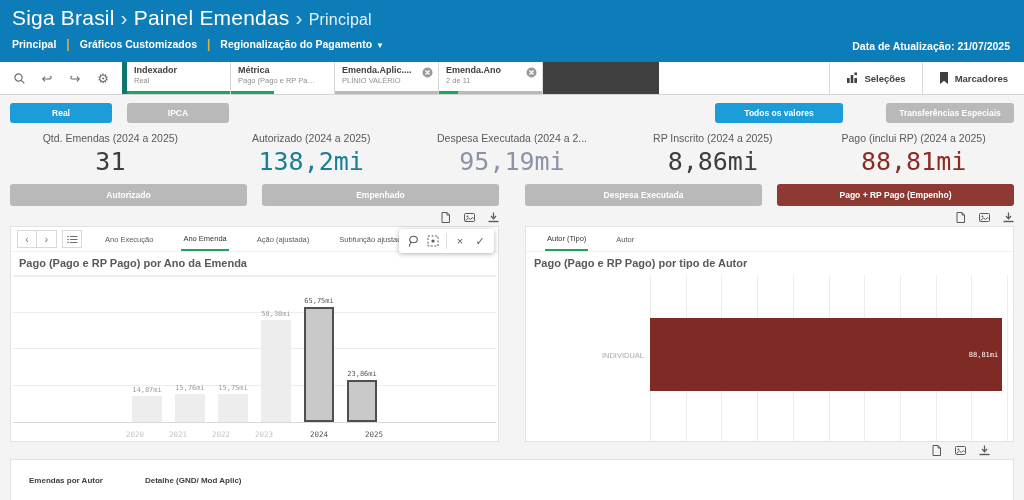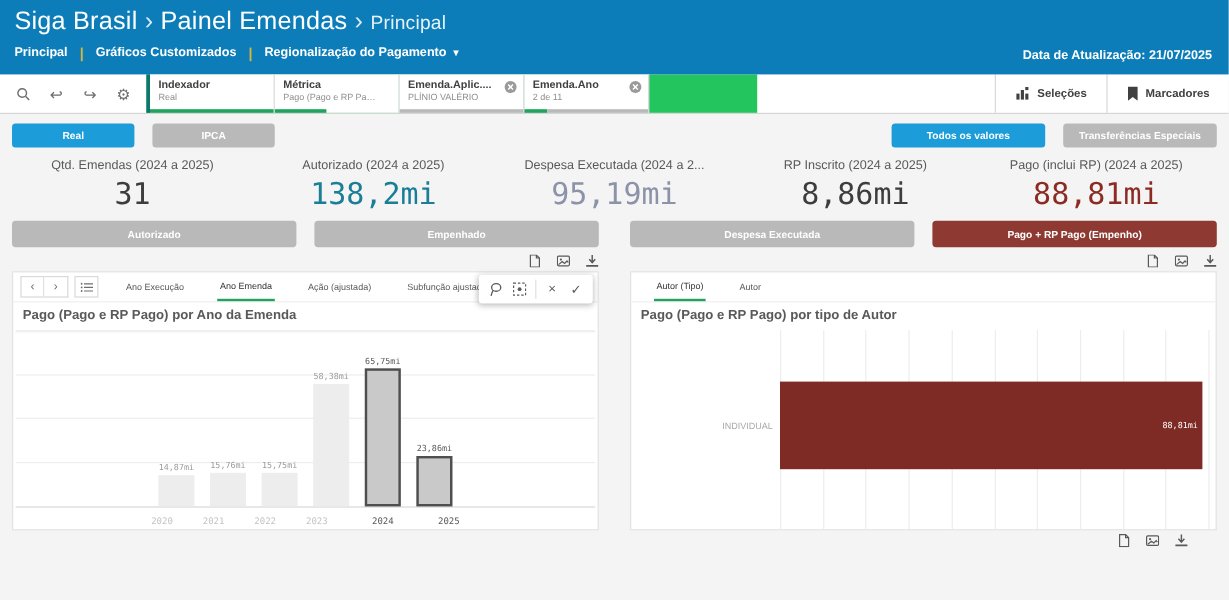--- a/index.html
+++ b/index.html
@@ -14,21 +14,21 @@
   .hdr-nav { display:flex; align-items:center; gap:10px; margin-top:7px; font-size:10.5px; font-weight:bold; }
   .hdr-nav .navsep { color:#D9B33C; font-weight:bold; font-size:12px; }
   .hdr-nav .nav-item { cursor:pointer; }
   .hdr-nav .caret { font-size:8px; margin-left:4px; }
   .hdr-date { position:absolute; right:14px; bottom:10px; font-size:10.5px; font-weight:bold; }
 
   
   .selbar { height:33px; background:#fff; border-bottom:1px solid #D5D5D5; display:flex; align-items:stretch; }
   .selbar-icons { display:flex; align-items:center; gap:6px; padding:0 8px; }
   .tool-btn { width:22px; height:22px; display:flex; align-items:center; justify-content:center; color:#6E6E6E; cursor:pointer; font-size:13px; }
-  .chip-strip { background:#22c55e; display:flex; align-items:stretch; padding-right:90px; border-left:3px solid #0f766e; }
+  .chip-strip { background:#404040; display:flex; align-items:stretch; padding-right:116px; border-left:5px solid #0f766e; }
   .chip { position:relative; width:104px; background:#fff; border-right:1px solid #D8D8D8; padding:3px 6px 5px 7px; cursor:pointer; }
   .chip-field { font-size:9px; font-weight:bold; color:#404040; white-space:nowrap; overflow:hidden; }
   .chip-value { font-size:7.5px; color:#8F8F8F; white-space:nowrap; overflow:hidden; text-overflow:ellipsis; margin-top:1px; padding-right:12px; }
   .chip-close { position:absolute; top:5px; right:5px; width:11px; height:11px; color:#8A8A8A; cursor:pointer; }
   .chip-underline { position:absolute; left:0; bottom:0; width:100%; height:3px; display:flex; }
   .chip-underline .g { background:#1FA45D; height:100%; }
   .chip-underline .gr { background:#B9B9B9; height:100%; }
   .selbar-right { margin-left:auto; display:flex; align-items:stretch; }
   .selbar-group { display:flex; align-items:center; gap:6px; padding:0 16px; border-left:1px solid #D8D8D8; font-size:9.5px; font-weight:bold; color:#404040; cursor:pointer; }
 
@@ -36,21 +36,21 @@
   .content { padding:8px 10px 0 10px; display:flex; flex-direction:column; height:405px; }
   .halves { display:flex; gap:26px; }
   .half { flex:1; display:flex; }
 
   .toggle-row { margin-bottom:9px; }
   .btn { border-radius:3px; font-size:8.5px; font-weight:bold; color:#fff; display:flex; align-items:center; justify-content:center; cursor:pointer; height:20px; }
   .btn.blue { background:#1C9CD8; }
   .btn.gray { background:#B9B9B9; }
   .btn.red  { background:#8E3A32; }
   .toggle-row .btn { width:102px; margin-right:15px; }
-  .half.right-align { justify-content:flex-end; }
+  .half.right-align { justify-content:flex-end;gap:28px; }
   .half.right-align .btn { width:128px; margin-right:0; margin-left:15px; }
 
   .kpi-row { display:flex; margin-bottom:8px; }
   .kpi { flex:1; text-align:center; }
   .kpi-label { font-size:10.5px; color:#595959; white-space:nowrap; }
   .kpi-value { font-family:"DejaVu Sans Mono", monospace; font-size:25px; margin-top:3px; white-space:nowrap; }
 
   .measure-row .btn { flex:1; height:22px; }
   .measure-row .half { gap:15px; }
 
@@ -432,14 +432,18 @@
         </svg>
       </span>
     <span class="exp-icon">
         <svg width="11" height="11" viewBox="0 0 11 11">
           <path d="M5.5 0.5 v6 M3 4 l2.5 2.8 L8 4" fill="none" stroke="currentColor" stroke-width="1.2"></path>
           <path d="M0.5 9.5 h10" stroke="currentColor" stroke-width="1.4"></path>
         </svg>
       </span>
   </div>
 
+  <div class="bottom-bar">
+    <span class="btab">Emendas por Autor</span>
+    <span class="btab">Detalhe (GND/ Mod Aplic)</span>
+  </div>
 
 </div>
 
 </body></html>

